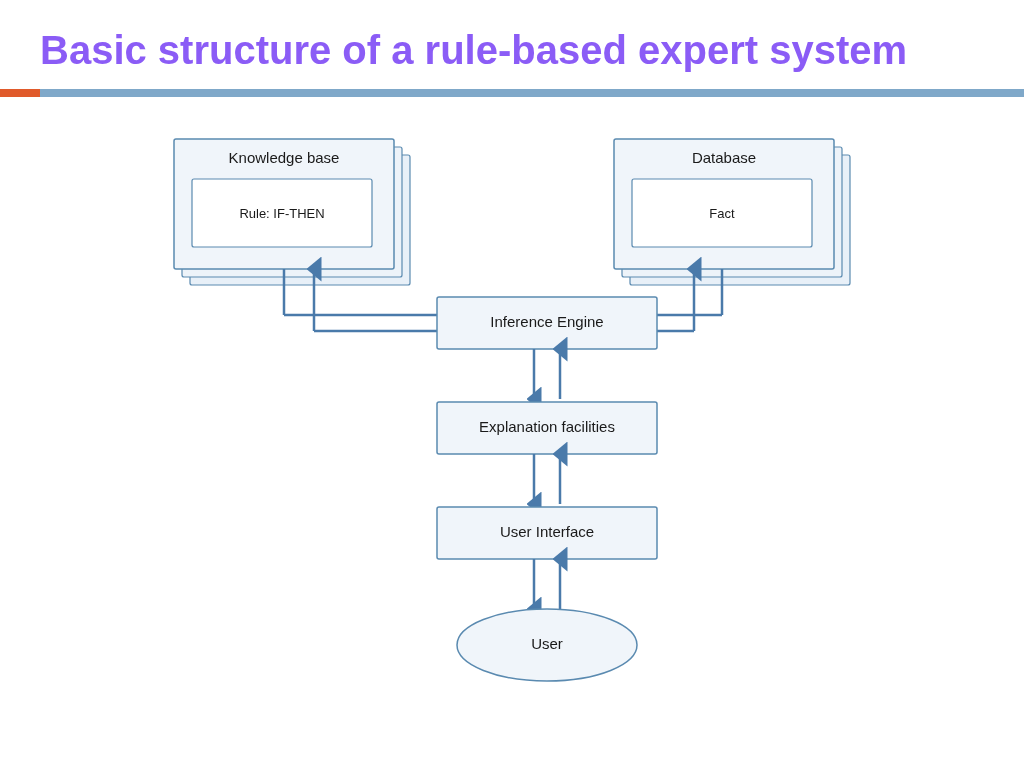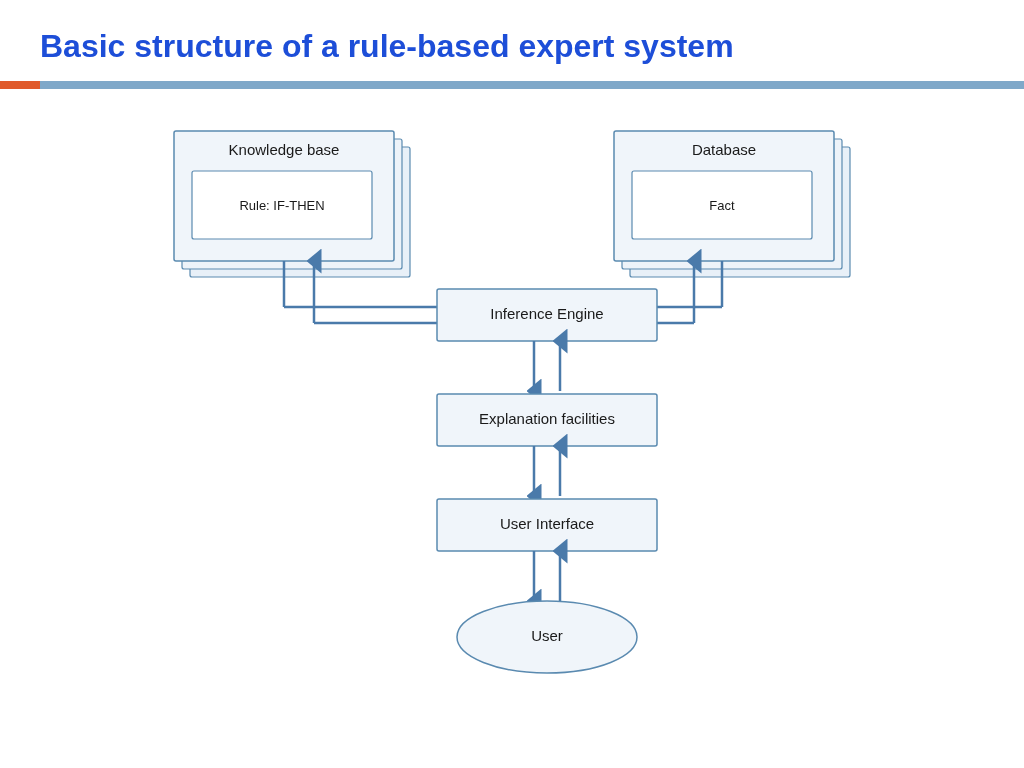--- a/index.html
+++ b/index.html
@@ -10,23 +10,23 @@
       background: #ffffff;
       font-family: Arial, sans-serif;
       overflow: hidden;
     }
 
     .header {
       padding: 28px 40px 16px 40px;
     }
 
     .title {
-      font-size: 32px;
+      font-size: 40px;
       font-weight: bold;
-      color: #1d4ed8;
+      color: #8b5cf6;
     }
 
     .accent-bar {
       display: flex;
       height: 8px;
       margin: 0 0 0 0;
     }
 
     .accent-orange {
       width: 40px;

